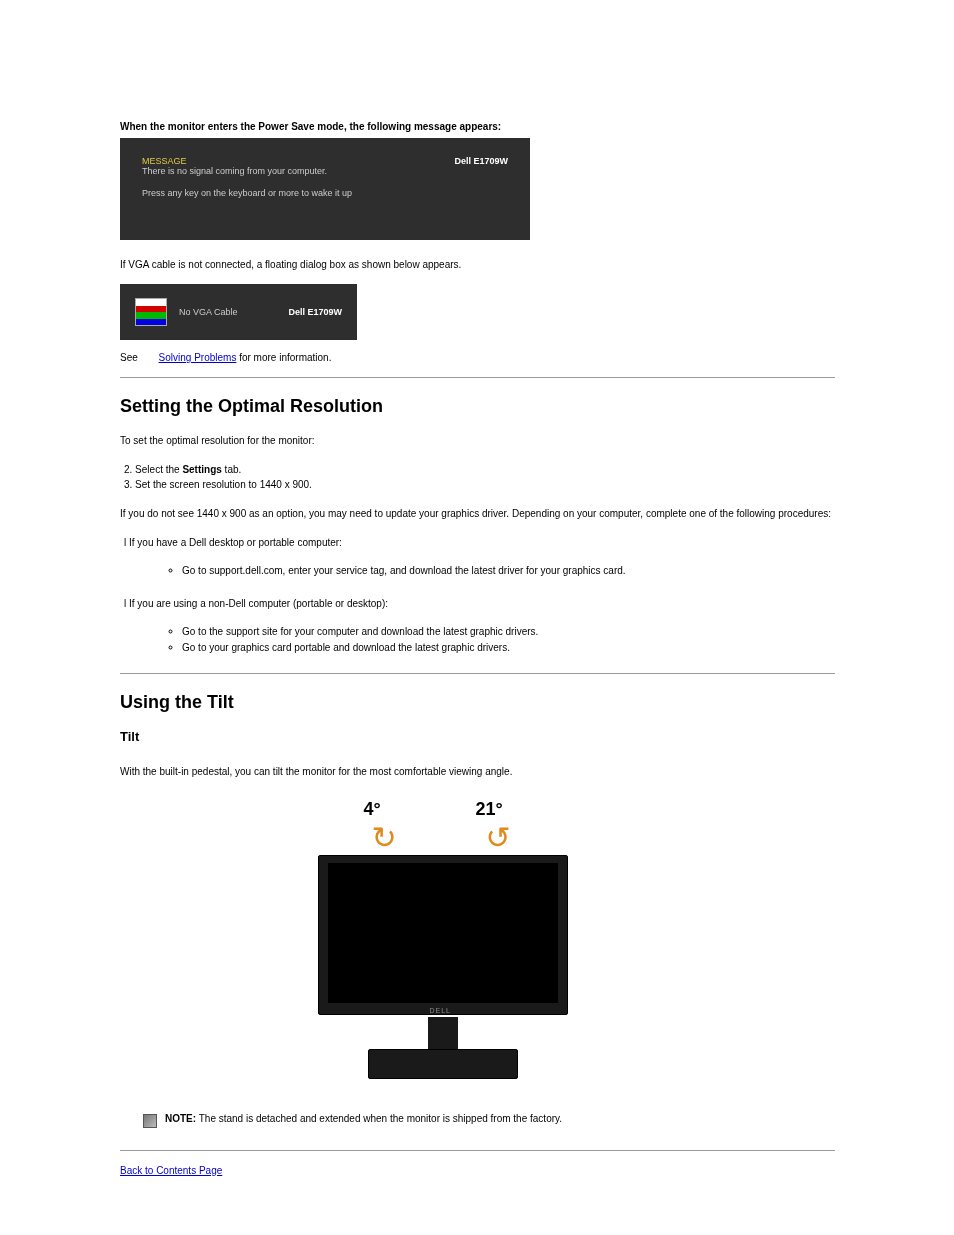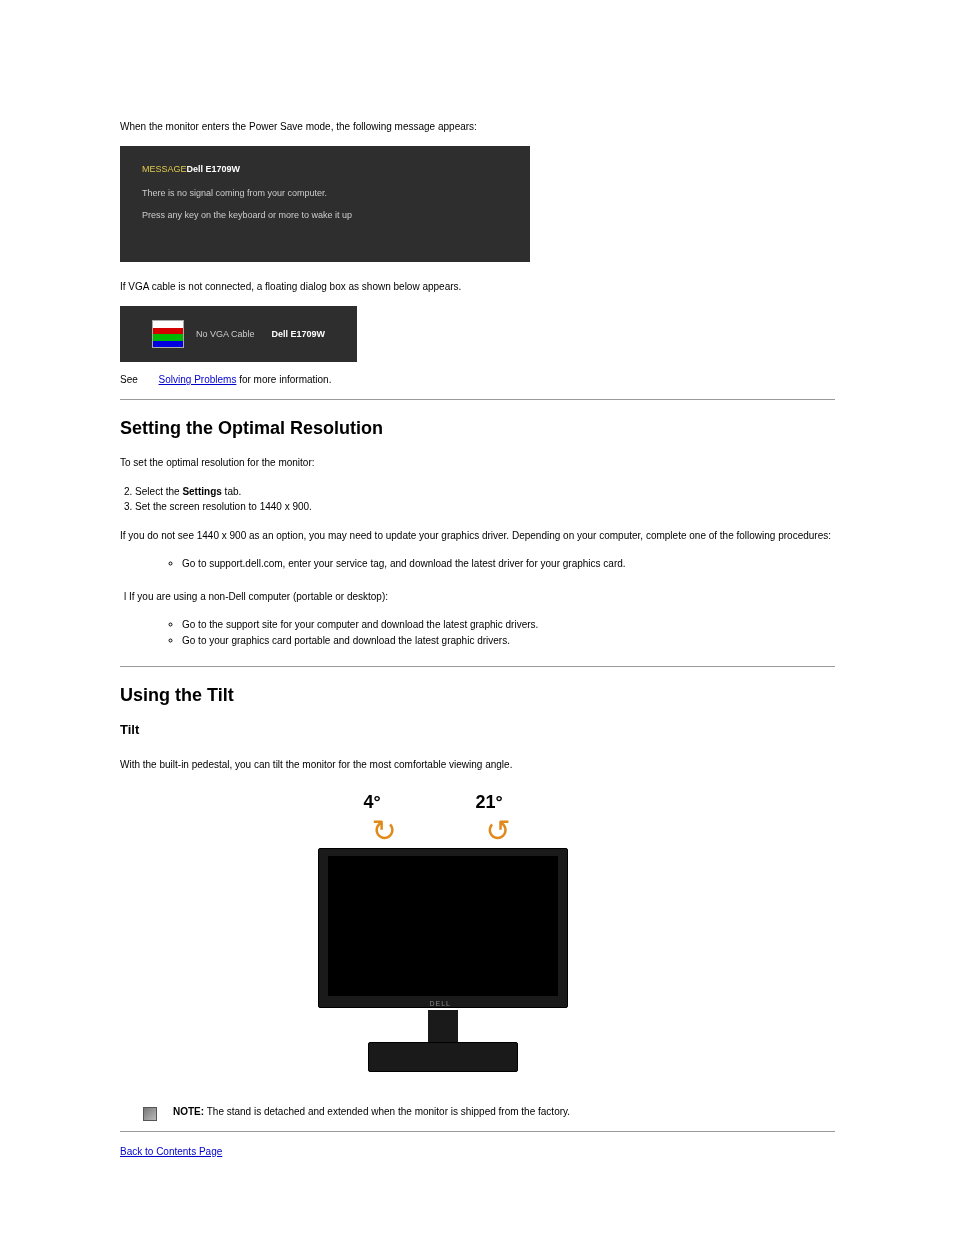--- a/index.html
+++ b/index.html
@@ -5,41 +5,41 @@
   * { box-sizing: border-box; margin: 0; padding: 0; }
   body {
     font-family: Verdana, Arial, sans-serif;
     font-size: 10px;
     color: #000;
     background: #fff;
     padding: 120px 120px 40px 120px;
     width: 954px;
   }
   .content { width: 715px; }
-  .intro { margin-bottom: 12px; line-height: 1.4; }
+  .intro { margin-bottom: 4px; line-height: 1.4; font-weight: bold; }
   .osd-box1 {
     background: #2e2e2e;
     color: #fff;
     padding: 18px 22px 30px 22px;
     width: 410px;
     margin-bottom: 18px;
   }
   .osd-box1 .header {
     display: flex;
-    margin-bottom: 14px;
+    justify-content: space-between;
     font-size: 9px;
   }
   .osd-box1 .msg-label { color: #e0c94a; }
   .osd-box1 .model { font-weight: bold; color: #fff; }
   .osd-box1 .line { margin-bottom: 12px; font-size: 9px; color: #ccc; }
   .between-text { margin-bottom: 12px; line-height: 1.4; }
   .osd-box2 {
     background: #2e2e2e;
     color: #fff;
-    padding: 14px 32px;
+    padding: 14px 15px;
     width: 237px;
     display: flex;
     align-items: center;
     gap: 12px;
     margin-bottom: 12px;
   }
   .color-bars {
     display: flex;
     flex-direction: column;
     width: 32px;
@@ -128,22 +128,22 @@
     top: 250px;
     width: 150px;
     height: 30px;
     background: #1a1a1a;
     border-radius: 2px;
     border: 1px solid #000;
   }
   .note-row {
     display: flex;
     align-items: flex-start;
-    gap: 16px;
-    margin-bottom: 10px;
+    gap: 8px;
+    margin-bottom: 22px;
     padding-left: 23px;
   }
   .note-icon {
     width: 14px;
     height: 14px;
     background: linear-gradient(135deg,#777,#bbb);
     border: 1px solid #555;
     flex-shrink: 0;
     margin-top: 1px;
   }
@@ -191,20 +191,21 @@
 
   <div class="indented-para">
     <div>
       <span>2. Select the </span><b>Settings</b><span> tab.</span>
     </div>
     <div>3. Set the screen resolution to 1440 x 900.</div>
   </div>
 
   <p class="para">If you do not see 1440 x 900 as an option, you may need to update your graphics driver. Depending on your computer, complete one of the following procedures:</p>
 
+  <p class="indented-para">l If you have a Dell desktop or portable computer:</p>
   <ul class="sublist">
     <li>Go to support.dell.com, enter your service tag, and download the latest driver for your graphics card.</li>
   </ul>
 
   <p class="indented-para">l If you are using a non-Dell computer (portable or desktop):</p>
   <ul class="sublist">
     <li>Go to the support site for your computer and download the latest graphic drivers.</li>
     <li>Go to your graphics card portable and download the latest graphic drivers.</li>
   </ul>
 

